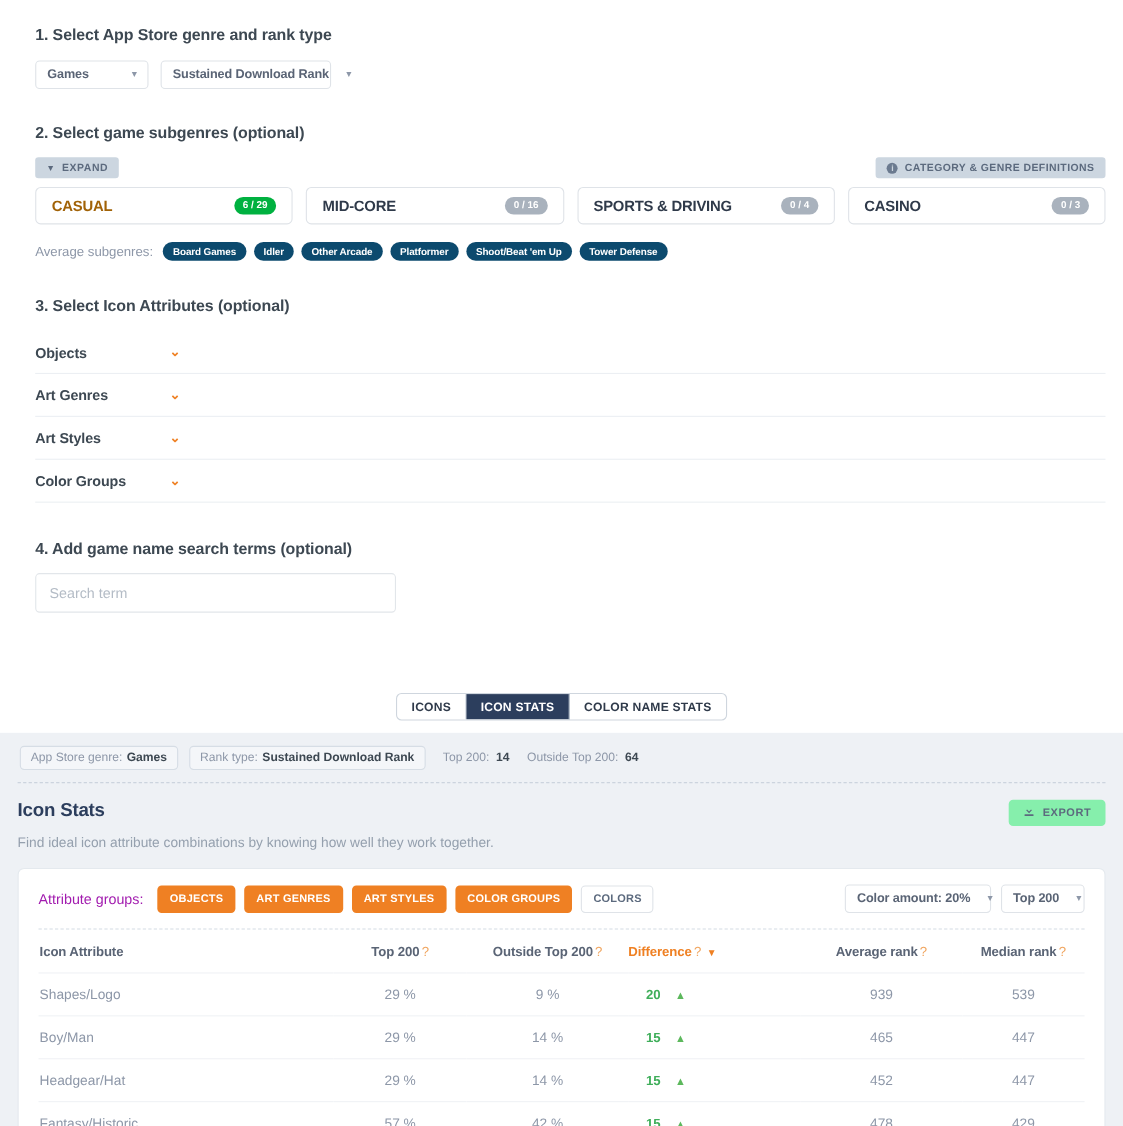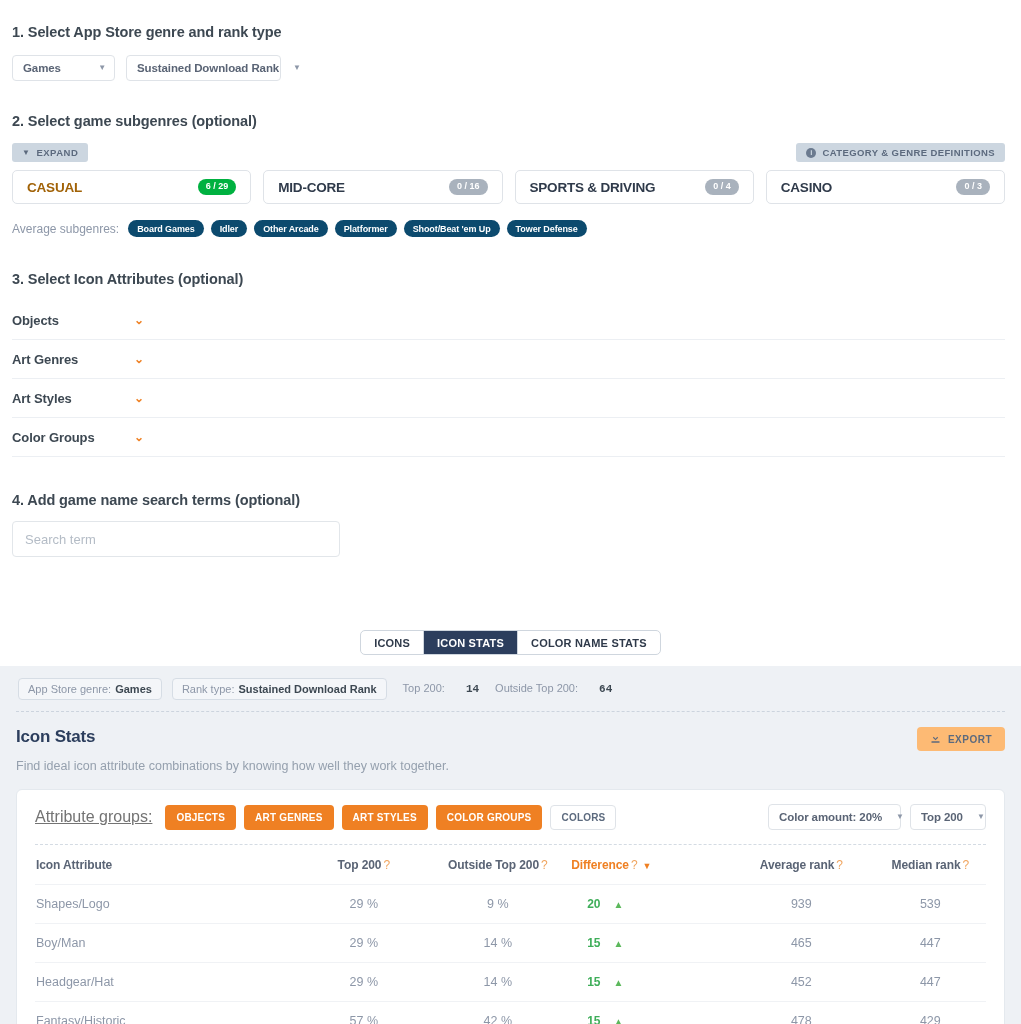--- a/index.html
+++ b/index.html
@@ -14,21 +14,21 @@
     font-family: "Liberation Sans", sans-serif;
     background: #ffffff;
     color: #4a5568;
     font-size: 13px;
     -webkit-font-smoothing: antialiased;
   }
 
   
   .builder {
     background: #ffffff;
-    padding: 24px 16px 0 12px;
+    padding: 24px 16px 0 32px;
     height: 666px;
     position: relative;
   }
 
   .step-title {
     font-size: 14.5px;
     font-weight: bold;
     color: #3d4852;
     letter-spacing: -0.1px;
   }
@@ -271,41 +271,41 @@
     color: #8d97a8;
     white-space: nowrap;
   }
   .filter-tag b { color: #3d4852; margin-left: 4px; }
   .filter-stat {
     font-size: 11px;
     color: #8d97a8;
     margin-left: 6px;
     white-space: nowrap;
   }
-  .filter-stat b { color: #3d4852; margin-left: 18px; font-family: Liberation Mono, monospace; }
+  .filter-stat b { color: #3d4852; margin-left: 3px; }
 
   .results-head {
     display: flex;
     align-items: flex-start;
     padding-top: 15px;
   }
   .results-title {
     font-size: 17px;
     font-weight: bold;
     color: #2c3e5d;
     letter-spacing: -0.2px;
   }
   .results-sub {
     font-size: 12.5px;
     color: #95a0ae;
     margin-top: 12px;
   }
   .export-btn {
     margin-left: auto;
-    background: #fdba74;
+    background: #86efac;
     border-radius: 4px;
     height: 24px;
     display: inline-flex;
     align-items: center;
     gap: 7px;
     padding: 4px 13px;
     font-size: 10px;
     font-weight: bold;
     letter-spacing: 0.5px;
     color: #5c6a7e;
@@ -321,24 +321,23 @@
     padding: 0 18px;
     height: 310px;
     overflow: hidden;
   }
   .card-top {
     display: flex;
     align-items: center;
     height: 54px;
   }
   .attr-groups-label {
-    font-size: 16px;
-    color: #737373;
+    font-size: 13px;
+    color: #a21caf;
     margin-right: 13px;
-    text-decoration: underline;
   }
   .group-pill {
     background: #ef8023;
     color: #fff;
     border-radius: 4px;
     font-size: 10px;
     font-weight: bold;
     letter-spacing: 0.2px;
     padding: 7px 11px;
     margin-right: 8px;

